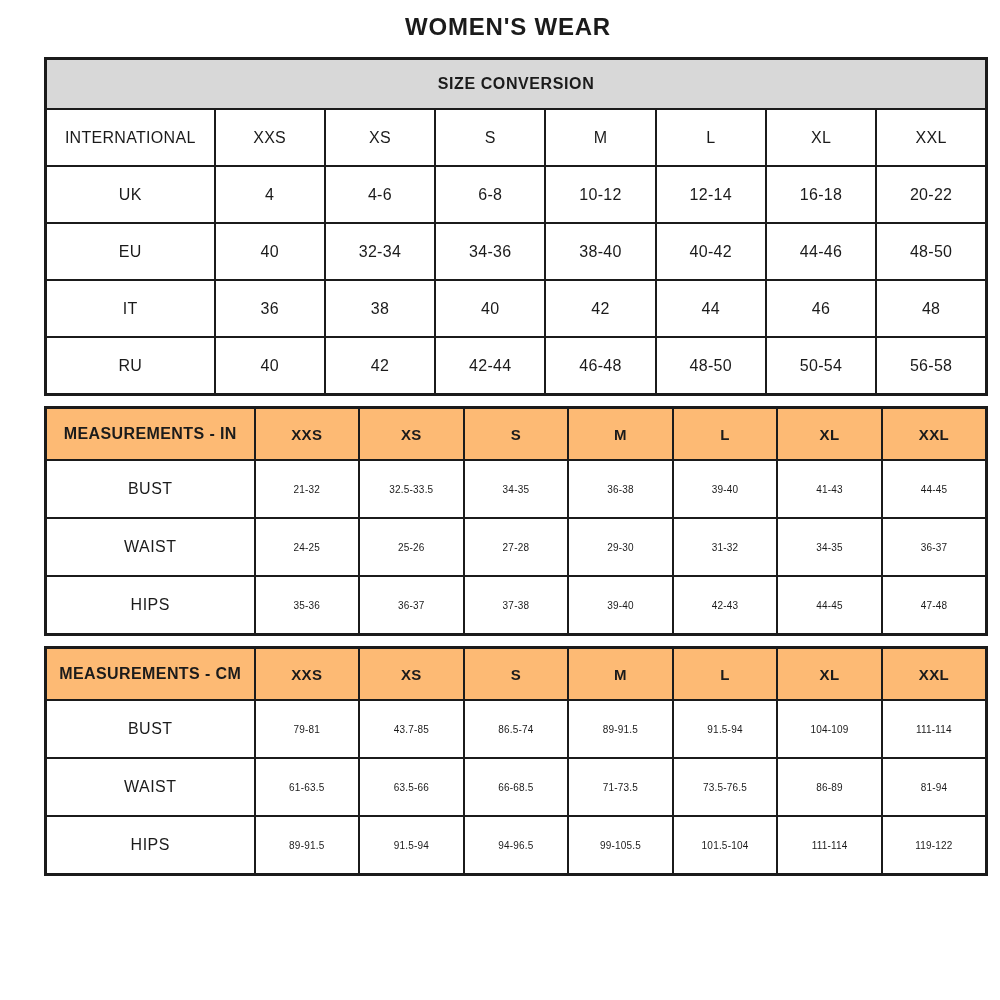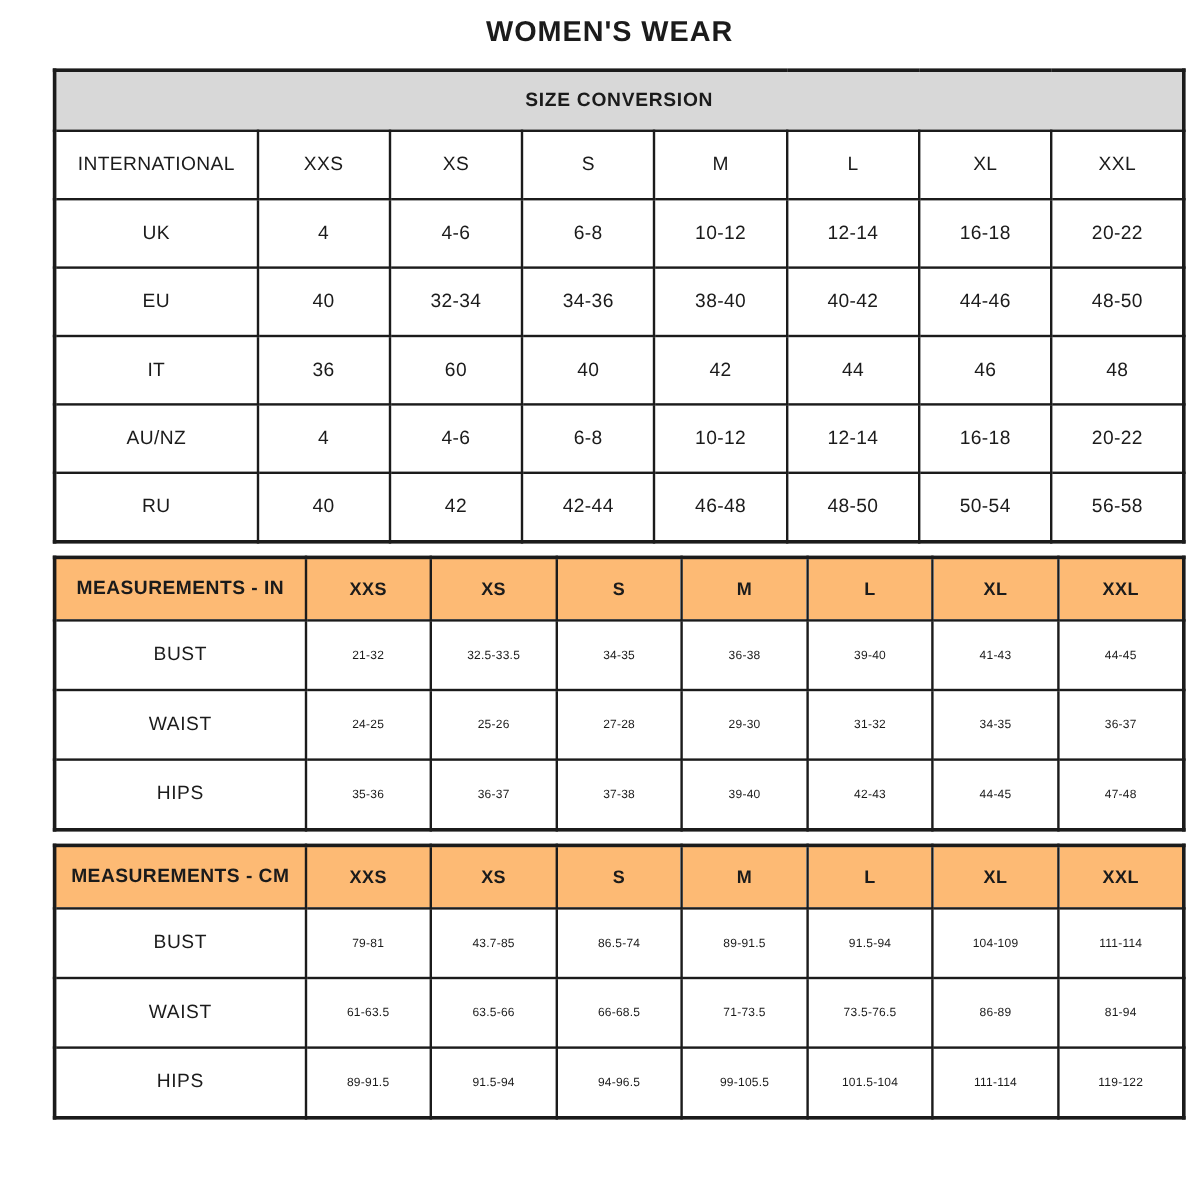--- a/index.html
+++ b/index.html
@@ -127,36 +127,26 @@
           <td>32-34</td>
           <td>34-36</td>
           <td>38-40</td>
           <td>40-42</td>
           <td>44-46</td>
           <td>48-50</td>
         </tr>
         <tr>
           <td class="row-label">IT</td>
           <td>36</td>
-          <td>60</td>
+          <td>38</td>
           <td>40</td>
           <td>42</td>
           <td>44</td>
           <td>46</td>
           <td>48</td>
-        </tr>
-        <tr>
-          <td class="row-label">AU/NZ</td>
-          <td>4</td>
-          <td>4-6</td>
-          <td>6-8</td>
-          <td>10-12</td>
-          <td>12-14</td>
-          <td>16-18</td>
-          <td>20-22</td>
         </tr>
         <tr>
           <td class="row-label">RU</td>
           <td>40</td>
           <td>42</td>
           <td>42-44</td>
           <td>46-48</td>
           <td>48-50</td>
           <td>50-54</td>
           <td>56-58</td>

